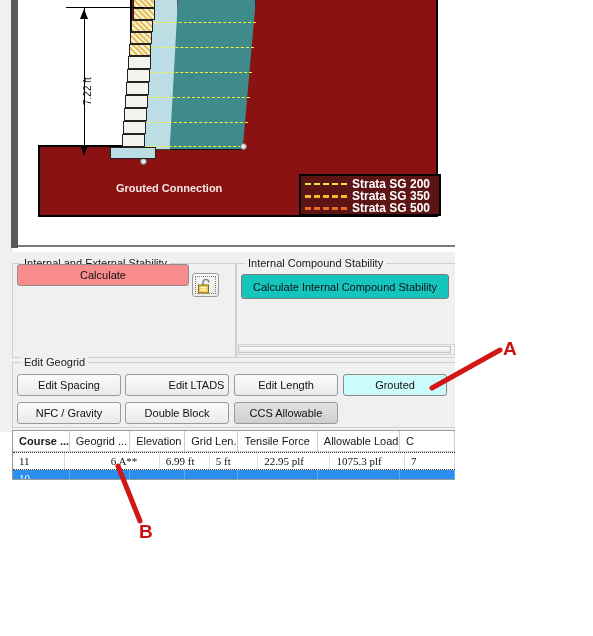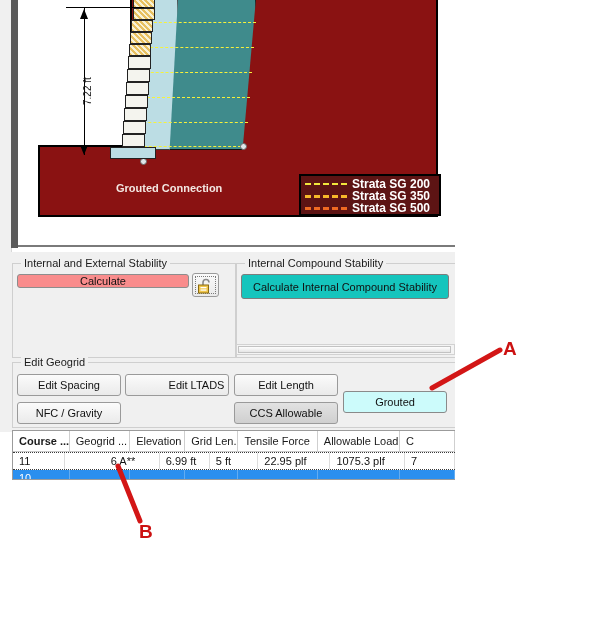--- a/index.html
+++ b/index.html
@@ -85,21 +85,21 @@
       box-sizing:border-box;}
   .scrollthumb{position:absolute;left:1px;top:1px;height:calc(100% - 2px);
       background:linear-gradient(#fdfdfd,#e6e6e6);border:1px solid #c2c2c2;box-sizing:border-box;}
 
   
   .grid{position:absolute;left:12px;top:430px;width:443px;height:50px;
       background:#ffffff;border:1px solid #9b9b9b;border-right:none;box-sizing:border-box;overflow:hidden;}
   .grid-head{display:flex;height:20px;background:#ffffff;border-bottom:1px solid #c9c9c9;}
   .gh{display:flex;align-items:center;padding-left:6px;font-size:11px;color:#1a1a1a;
       border-right:1px solid #cfcfcf;box-sizing:border-box;white-space:nowrap;overflow:hidden;}
-  .grid-row{display:flex;height:16px;align-items:flex-end;}
+  .grid-row{display:flex;height:16px;align-items:flex-end;font-family:Liberation Serif, serif;}
   .grid-row.r1{border-top:1px dotted #3a3a3a;border-bottom:1px dotted #3a3a3a;}
   .grid-row.sel{background:#2a8fef;}
   .gc{display:flex;align-items:center;padding-left:6px;font-size:11px;color:#111;
       border-right:1px solid #dcdcdc;box-sizing:border-box;white-space:nowrap;overflow:hidden;height:100%;}
   .grid-row.sel .gc{color:#ffffff;border-right:1px solid #62acf2;}
 
   
   .anno-letter{position:absolute;color:#cc1111;font-weight:bold;font-size:19px;
       font-family:"Liberation Sans", sans-serif;}
   svg.anno{position:absolute;left:0;top:0;width:593px;height:636px;pointer-events:none;overflow:visible;}
@@ -170,21 +170,21 @@
         <span class="legtxt">Strata SG 500</span>
       </div>
     </div>
   </div>
 
   <div class="controls">
 
     <div class="groupbox" style="left:12px;top:11px;width:222px;height:93px;">
       <span class="grouptitle">Internal and External Stability</span>
     </div>
-    <div class="btn red" style="left:17px;top:22px;width:172px;height:14px;">Calculate</div>
+    <div class="btn red" style="left:17px;top:12px;width:172px;height:22px;">Calculate</div>
     <div class="lockbtn" style="left:192px;top:21px;width:27px;height:24px;">
       <span class="lockfocus"></span>
       <svg width="19" height="17" style="position:absolute;left:4px;top:4px;">
         <path d="M6 7 V4.5 a3 3 0 0 1 6 0" fill="none" stroke="#8a8a8a" stroke-width="1.6"></path>
         <rect x="1.5" y="7" width="10" height="8" fill="#f0c64a" stroke="#8a6a10" stroke-width="1"></rect>
         <rect x="3.5" y="9" width="6" height="1.3" fill="#fff"></rect>
         <rect x="3.5" y="11.4" width="6" height="1.3" fill="#fff"></rect>
       </svg>
     </div>
 
@@ -195,22 +195,23 @@
     <div class="scrollbar" style="left:236px;top:92px;width:219px;height:11px;">
       <span class="scrollthumb" style="width:213px;"></span>
     </div>
 
     <div class="groupbox" style="left:12px;top:110px;width:443px;height:64px;">
       <span class="grouptitle">Edit Geogrid</span>
     </div>
     <div class="btn" style="left:17px;top:122px;width:104px;height:22px;">Edit Spacing</div>
     <div class="btn" style="left:125px;top:122px;width:104px;height:22px;padding-left:39px;">Edit LTADS</div>
     <div class="btn" style="left:234px;top:122px;width:104px;height:22px;">Edit Length</div>
-    <div class="btn cyan" style="left:343px;top:122px;width:104px;height:22px;margin-top:17px;">Grouted</div>
+    <div class="btn cyan" style="left:343px;top:122px;width:104px;height:22px;">Grouted</div>
     <div class="btn" style="left:17px;top:150px;width:104px;height:22px;">NFC / Gravity</div>
+    <div class="btn" style="left:125px;top:150px;width:104px;height:22px;">Double Block</div>
     <div class="btn pressed" style="left:234px;top:150px;width:104px;height:22px;">CCS Allowable</div>
   </div>
 
   <div class="grid">
     <div class="grid-head">
       <span class="gh" style="width:62px;font-weight:bold;">Course ...</span>
       <span class="gh" style="width:66px;">Geogrid ...</span>
       <span class="gh" style="width:60px;">Elevation</span>
       <span class="gh" style="width:58px;">Grid Len...</span>
       <span class="gh" style="width:87px;">Tensile Force</span>

